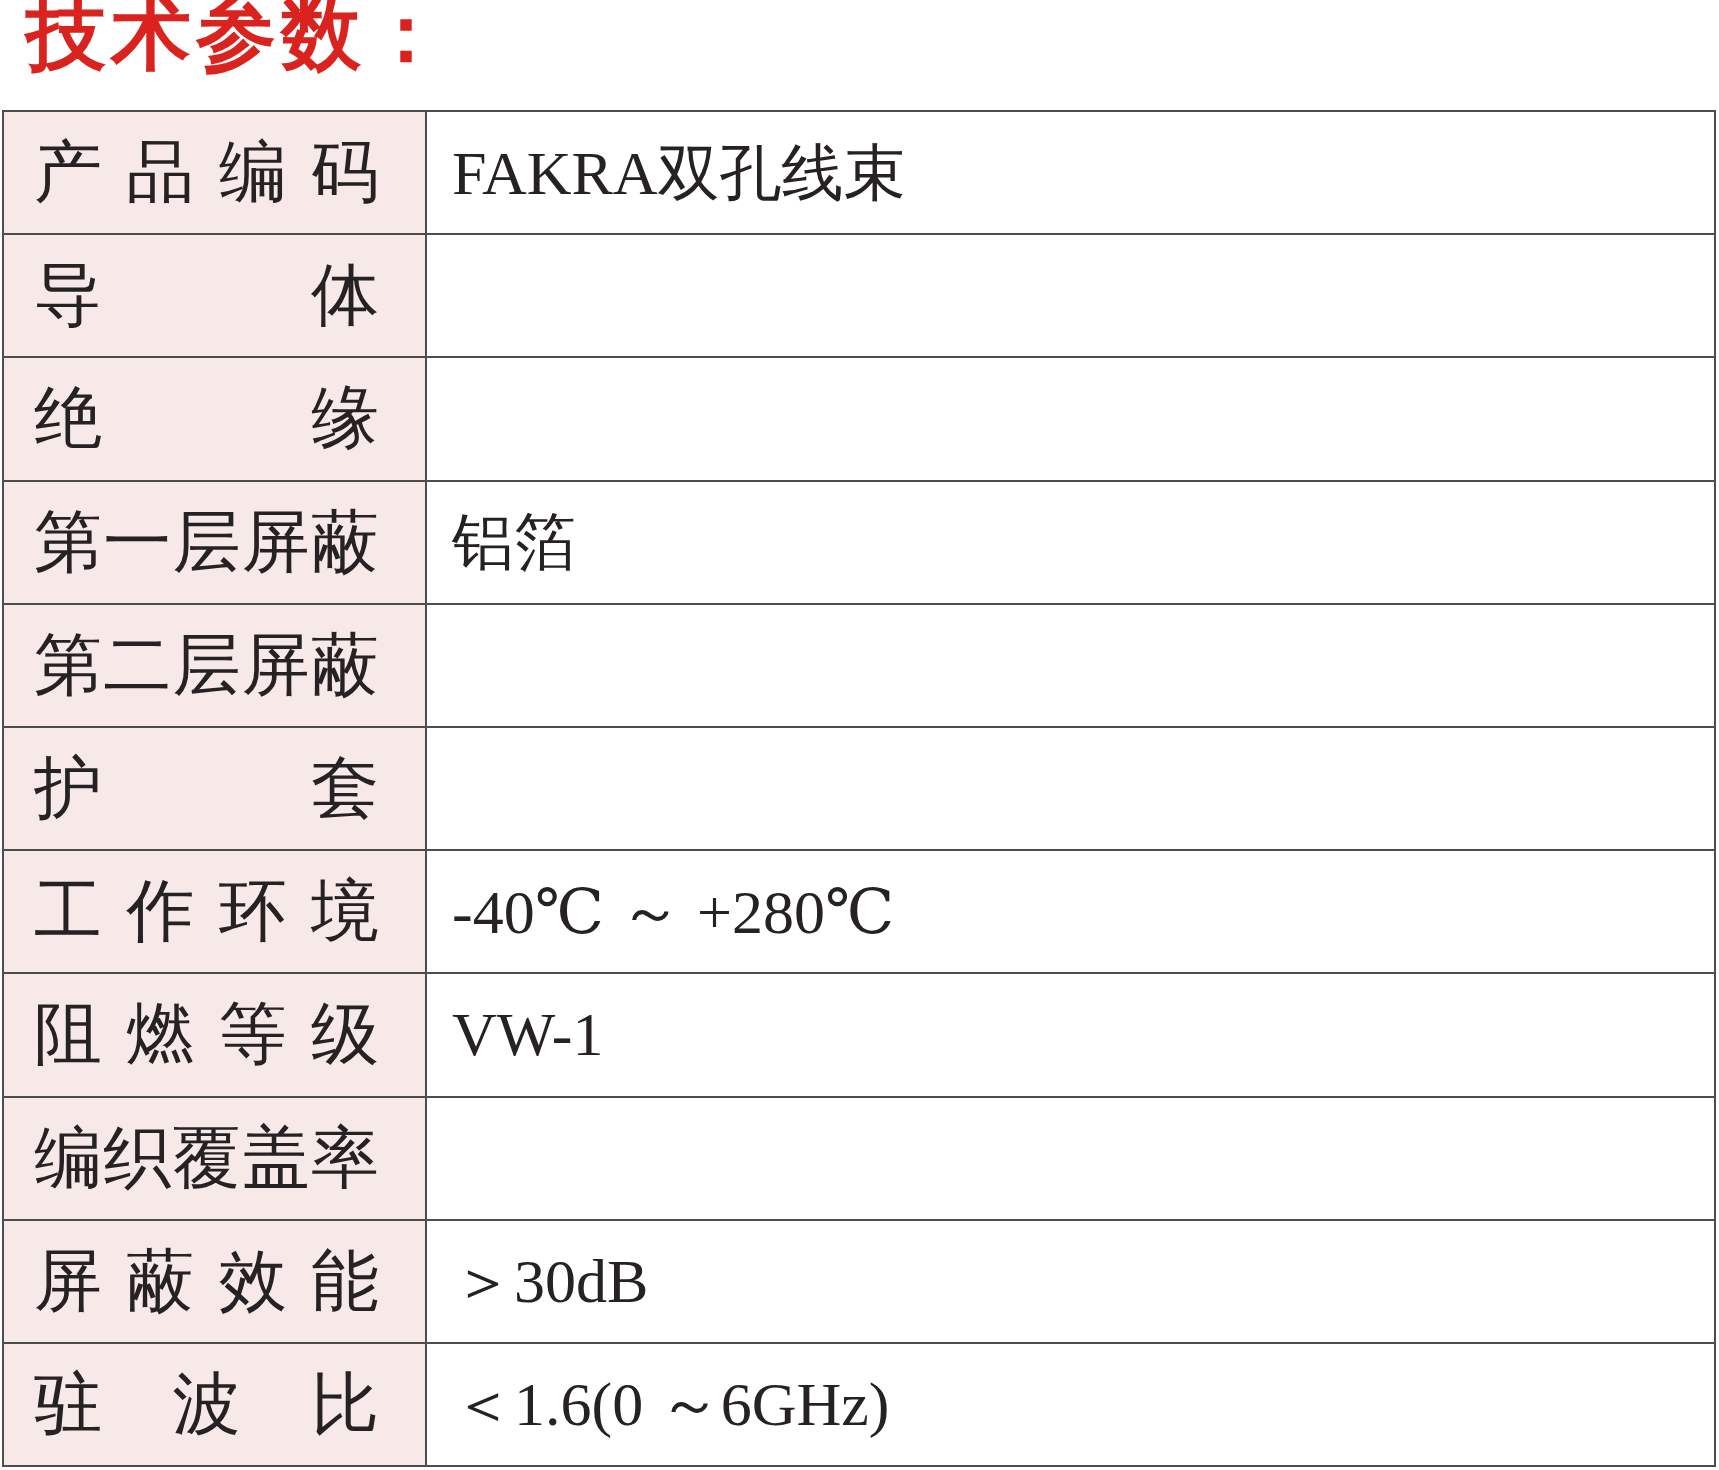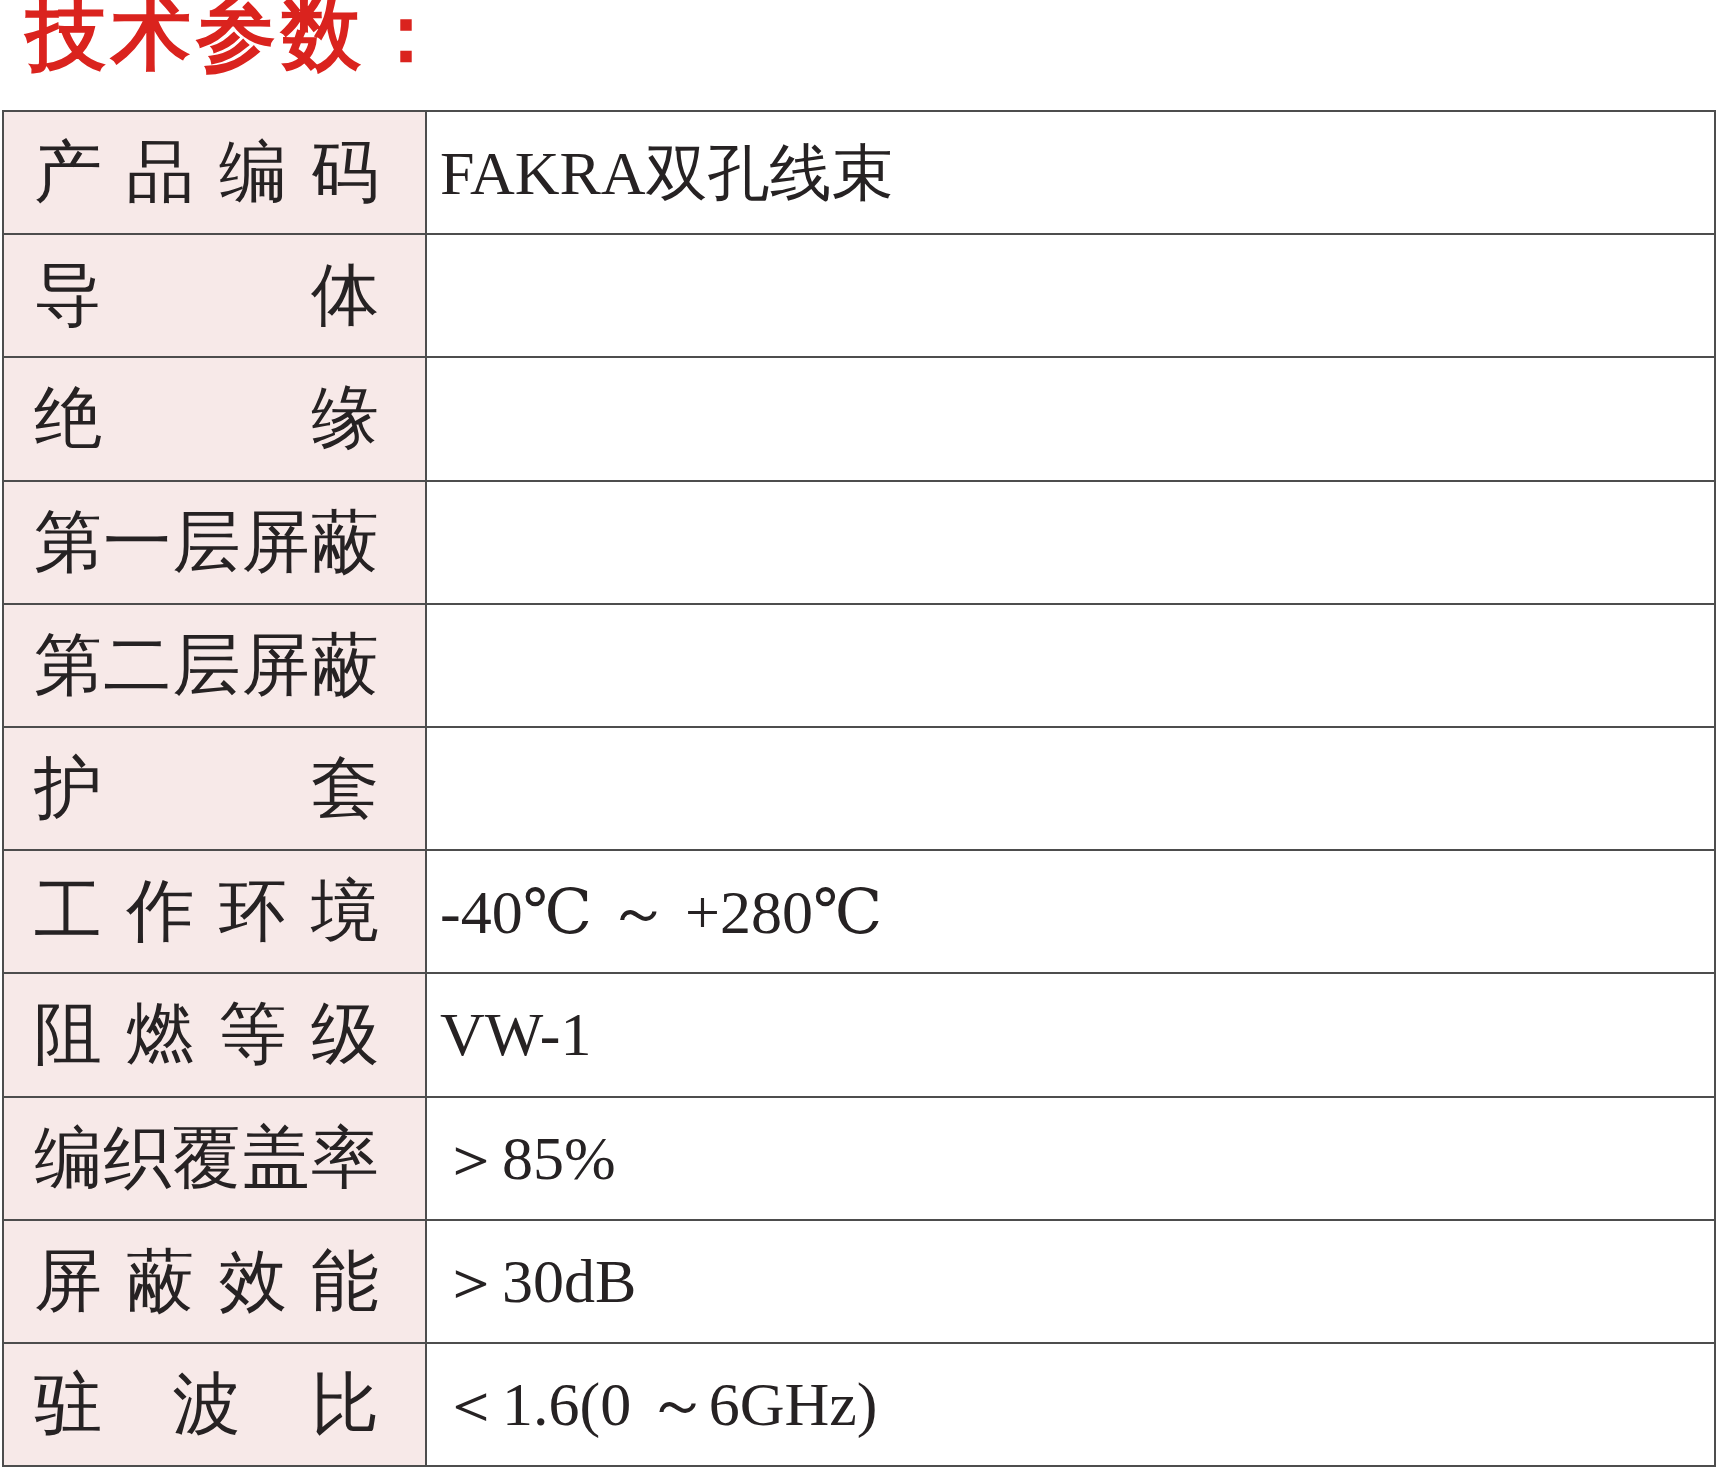--- a/index.html
+++ b/index.html
@@ -51,21 +51,21 @@
     flex: 0 0 423px;
     background: var(--label-bg);
     border-right: 2px solid var(--border);
     padding: 0 46px 0 30px;
     font-size: 68px;
     justify-content: space-between;
   }
   .cell.label span { display: inline-block; }
   .cell.value {
     flex: 1 1 auto;
-    padding-left: 13px;
+    padding-left: 25px;
     font-size: 62px;
     white-space: nowrap;
   }
 </style>
 </head>
 <body>
 
 <div class="page">
   <h1 class="title">技术参数：</h1>
 
@@ -95,20 +95,21 @@
   </div>
 
   <div class="row">
     <div class="cell label">
           <span>第</span>
           <span>一</span>
           <span>层</span>
           <span>屏</span>
           <span>蔽</span>
         </div>
+    <div class="cell value">铝箔</div>
   </div>
 
   <div class="row">
     <div class="cell label">
           <span>第</span>
           <span>二</span>
           <span>层</span>
           <span>屏</span>
           <span>蔽</span>
         </div>
@@ -142,21 +143,20 @@
   </div>
 
   <div class="row">
     <div class="cell label">
           <span>编</span>
           <span>织</span>
           <span>覆</span>
           <span>盖</span>
           <span>率</span>
         </div>
-    <div class="cell value">＞85%</div>
   </div>
 
   <div class="row">
     <div class="cell label">
           <span>屏</span>
           <span>蔽</span>
           <span>效</span>
           <span>能</span>
         </div>
     <div class="cell value">＞30dB</div>

